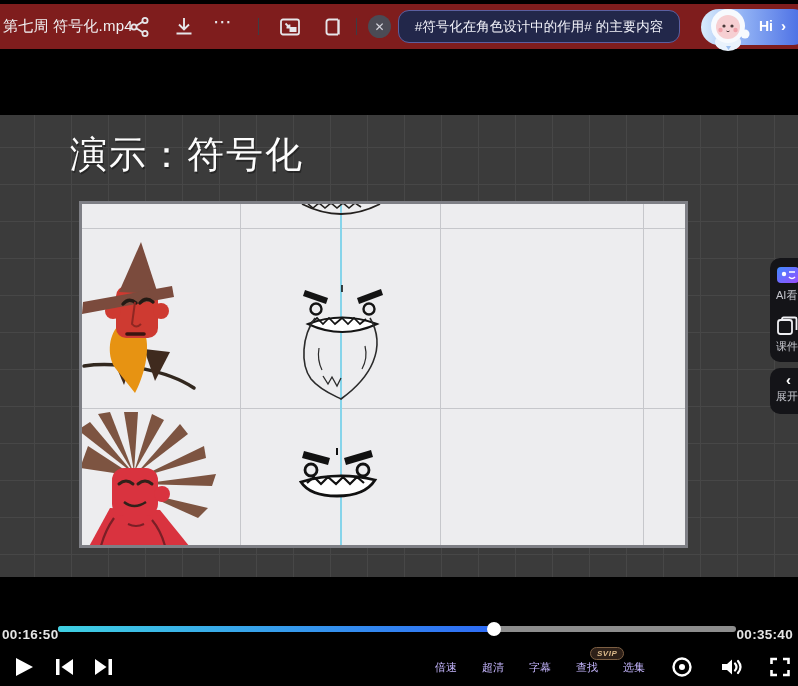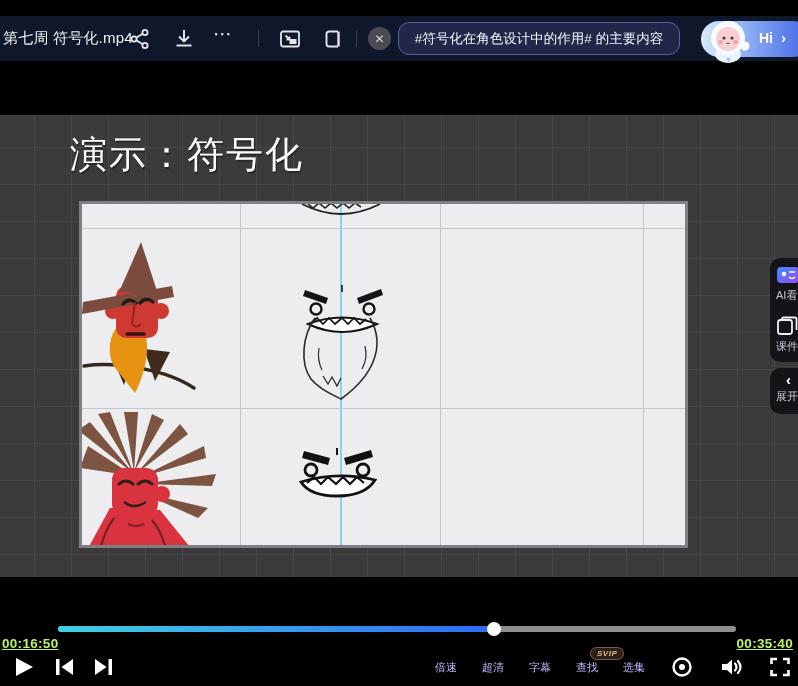--- a/index.html
+++ b/index.html
@@ -1,21 +1,21 @@
 <!DOCTYPE html>
 <html><head>
 <meta charset="utf-8">
 <style>
   * { margin:0; padding:0; box-sizing:border-box; }
   html,body { background:#000; }
   body { font-family:"Liberation Sans","DejaVu Sans",sans-serif; }
   #page { position:relative; width:798px; height:686px; background:#000; overflow:hidden; }
 
   
-  .topbar { position:absolute; left:0; top:16px; width:798px; height:45px; background:#0f172a; }
+  .topbar { position:absolute; left:0; top:4px; width:798px; height:45px; background:#7f1d1d; }
   .video-title { position:absolute; left:3px; top:13px; color:#f0f0f2; font-size:15px; letter-spacing:.2px; white-space:nowrap; }
   .tb-icon { position:absolute; top:11px; width:24px; height:24px; color:#e6e6ea; cursor:pointer; }
   .tb-divider { position:absolute; top:14px; width:1px; height:17px; background:#3d3d44; }
   .close-btn { position:absolute; left:368px; top:11px; width:23px; height:23px; border-radius:50%; background:#4b4b55; color:#d6d6de; font-size:12px; display:flex; align-items:center; justify-content:center; cursor:pointer; }
   .topic-pill { position:absolute; left:398px; top:6px; width:282px; height:33px; background:#22274a; border:1.5px solid #5b5fa0; border-radius:11px; color:#f2f3fa; font-size:13.5px; display:flex; align-items:center; justify-content:center; white-space:nowrap; cursor:pointer; }
   .hi-pill { position:absolute; left:701px; top:5px; width:110px; height:36px; border-radius:19px; background:linear-gradient(90deg,#d9ecfb 0%,#8fb0f4 40%,#4064e2 100%); display:flex; align-items:center; cursor:pointer; }
   .hi-label { position:absolute; left:58px; top:9px; color:#fff; font-size:14px; font-weight:bold; }
   .hi-chevron { position:absolute; left:80px; top:8px; color:#fff; font-size:15px; font-weight:bold; }
   .mascot { position:absolute; left:3px; top:-5px; }
 
@@ -33,21 +33,21 @@
   .drawing { position:absolute; }
 
   
   .side-panel { position:absolute; left:770px; width:46px; background:#141418; border-radius:10px 0 0 10px; color:#c4c5cc; }
   .sp-item { display:flex; flex-direction:column; align-items:flex-start; padding:7px 0 6px 6px; cursor:pointer; }
   .sp-label { font-size:11px; margin-top:3px; color:#c4c5cc; white-space:nowrap; }
   .sp-chevron { color:#fff; font-size:15px; font-weight:bold; line-height:12px; padding-left:10px; }
 
   
   .progress-row { position:absolute; left:0; top:616px; width:798px; height:26px; }
-  .time { position:absolute; top:20px; color:#bef264; font-size:13.5px; font-weight:bold; letter-spacing:.3px;text-decoration:underline; }
+  .time { position:absolute; top:11px; color:#e5e5e5; font-size:13.5px; font-weight:bold; letter-spacing:.3px; }
   .time.current { left:2px; }
   .time.total { right:5px;text-align:center; }
   .track { position:absolute; left:58px; top:10px; width:678px; height:6px; background:#8d8d8d; border-radius:3px; cursor:pointer; }
   .track-fill { position:absolute; left:0; top:0; height:6px; border-radius:3px; background:linear-gradient(90deg,#3fd0e2,#2e6bf5); }
   .knob { position:absolute; top:-4px; width:14px; height:14px; background:#fff; border-radius:50%; transform:translateX(-50%); cursor:pointer; }
 
   
   .controls { position:absolute; left:0; top:648px; width:798px; height:38px; }
   .ctl-icon { position:absolute; top:7px; width:24px; height:24px; color:#fff; cursor:pointer; }
   .right-controls { position:absolute; right:6px; top:0; height:38px; display:flex; align-items:center; gap:25px; }

